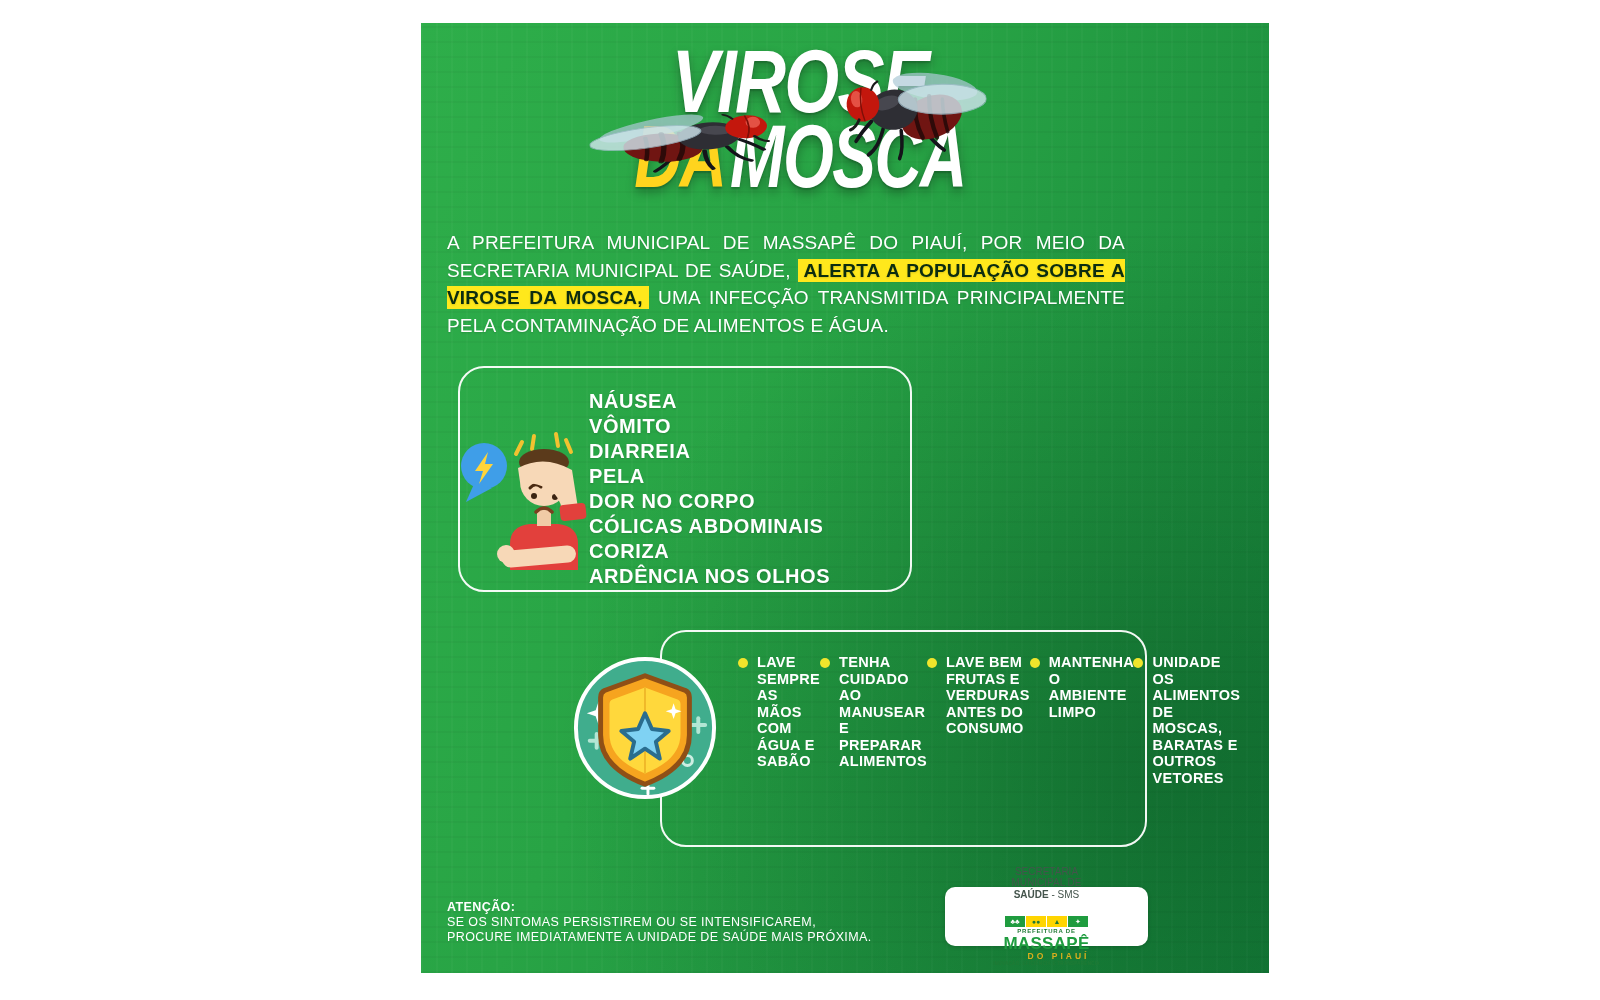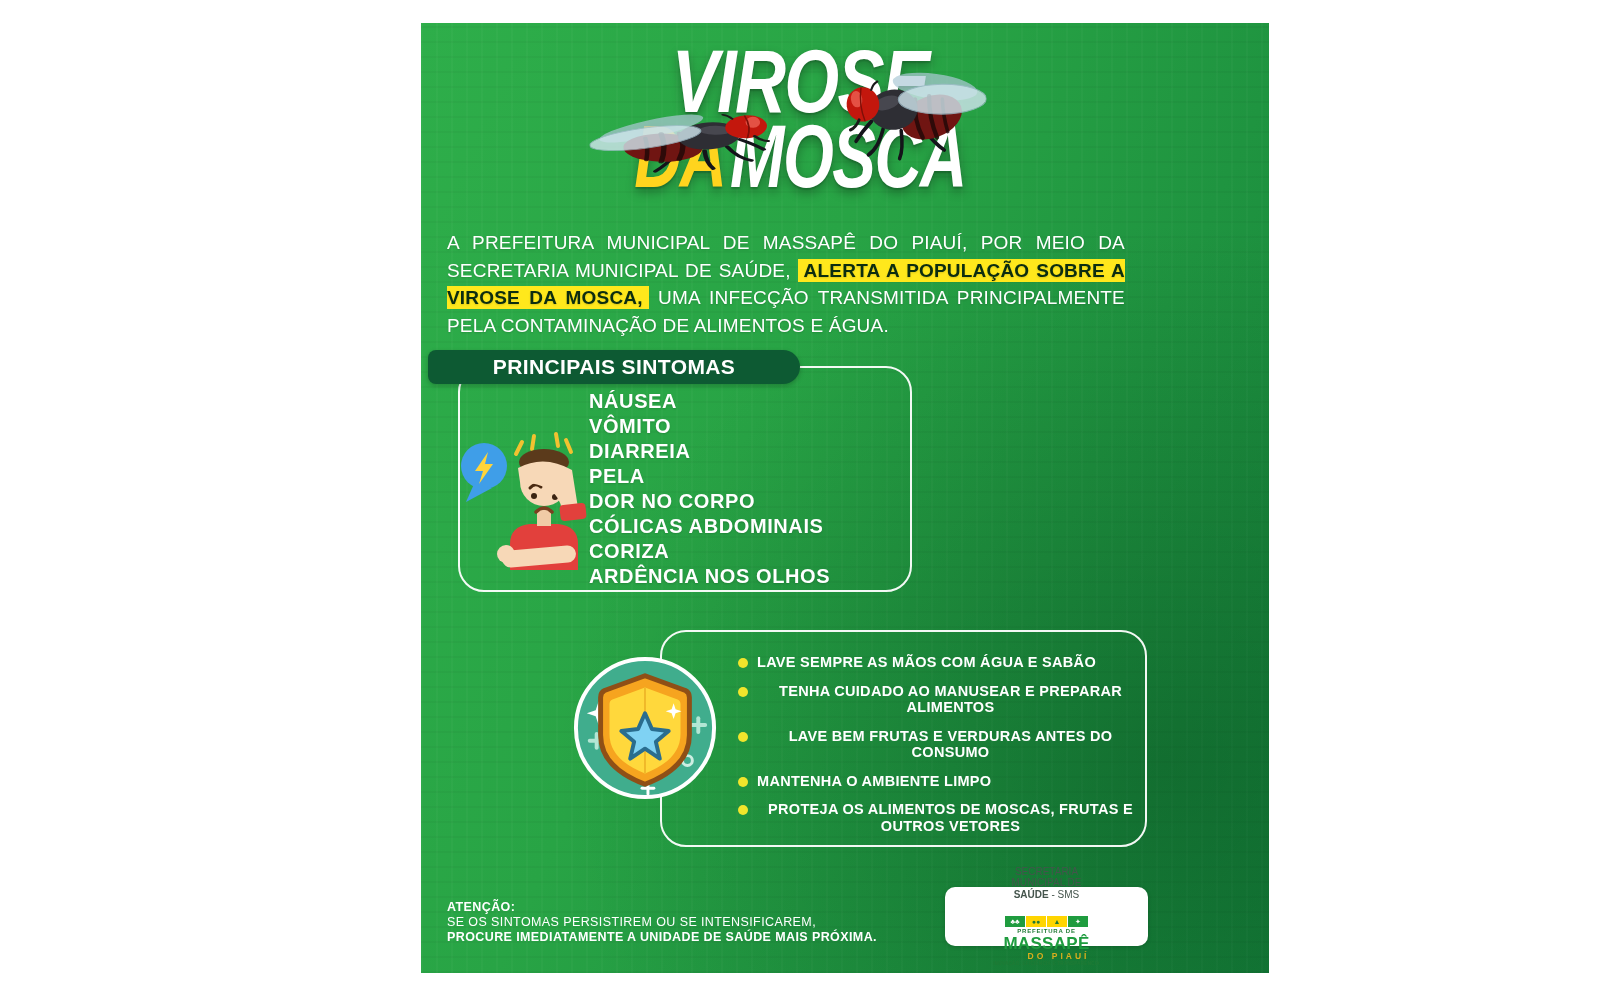--- a/index.html
+++ b/index.html
@@ -52,34 +52,34 @@
   .person{position:absolute;left:38px;top:403px;width:128px;height:144px;z-index:3;}
   .symptom-list{position:absolute;left:168px;top:366px;z-index:3;}
   .symptom-list .sym{
     color:#ffffff;font-weight:bold;font-size:20px;line-height:25px;letter-spacing:0.6px;
     text-shadow:0 1px 2px rgba(0,0,0,0.15);
   }
   
   .shield{position:absolute;left:150px;top:631px;width:148px;height:148px;z-index:3;}
   .prevent-list{
     position:absolute;left:317px;top:631px;width:406px;z-index:3;
-    display:flex;flex-direction:column;gap:12px;text-align:center;
+    display:flex;gap:0;
   }
   .prevent-item{display:flex;gap:9px;}
   .prevent-item .dot{
     flex:0 0 auto;width:10px;height:10px;border-radius:50%;background:#f0e52c;margin-top:4px;
   }
   .prevent-item .ptxt{
     color:#ffffff;font-weight:bold;font-size:14.5px;line-height:16.5px;letter-spacing:0.3px;
   }
   
   .attention{position:absolute;left:26px;top:877px;z-index:2;color:#ffffff;}
   .attention .a1{font-weight:bold;font-size:12.5px;line-height:15px;letter-spacing:0.4px;}
   .attention .a2{font-weight:normal;font-size:12.5px;line-height:15px;letter-spacing:0.4px;}
-  .attention .a3{font-weight:bold;font-size:12.5px;line-height:15px;letter-spacing:0.4px;}
+  .attention .a3{font-weight:normal;font-size:12.5px;line-height:15px;letter-spacing:0.4px;}
   .logo-card{
     position:absolute;left:524px;top:864px;width:203px;height:59px;background:#ffffff;
     border-radius:10px;z-index:2;display:flex;align-items:center;justify-content:center;gap:8px;
     box-shadow:0 1px 4px rgba(0,0,0,0.18);
     flex-direction:column;
   }
   .sec-block{width:86px;text-align:center;color:#44544c;font-size:10px;line-height:11.5px;font-weight:normal;}
   .sec-block b{font-weight:bold;}
   .card-divider{width:1px;height:40px;background:#b9c6bf;}
   .logo-block{width:96px;display:flex;flex-direction:column;align-items:center;}
@@ -145,21 +145,20 @@
     <div class="ln ln2"><span class="da">DA</span><span>MOSCA</span></div>
   </div>
 
   <p class="intro">
     <span>A PREFEITURA MUNICIPAL DE MASSAPÊ DO PIAUÍ, POR MEIO DA SECRETARIA MUNICIPAL DE SAÚDE,</span>
     <span class="hl">ALERTA A POPULAÇÃO SOBRE A VIROSE DA MOSCA,</span>
     <span>UMA INFECÇÃO TRANSMITIDA PRINCIPALMENTE PELA CONTAMINAÇÃO DE ALIMENTOS E ÁGUA.</span>
   </p>
 
   <div class="secbox box-symptoms"></div>
-  <div class="pill pill-symptoms">PRINCIPAIS SINTOMAS</div>
 
   <svg class="person" viewBox="0 0 126 144">
     <circle cx="24" cy="40" r="23" fill="#3f9ee8"></circle>
     <path d="M14 58 L6 76 L32 62 Z" fill="#3f9ee8"></path>
     <polygon points="28,26 15,45 23,45 19,58 33,38 25,38" fill="#ffd43a"></polygon>
     <g stroke="#f2c230" stroke-width="4" stroke-linecap="round">
       <path d="M62 16 L56 28"></path>
         <path d="M74 10 L72 23"></path>
       <path d="M106 14 L111 26"></path>
         <path d="M96 8 L98 20"></path>
@@ -227,21 +226,21 @@
     <div class="prevent-item">
       <span class="dot"></span>
       <span class="ptxt">LAVE BEM FRUTAS E VERDURAS ANTES DO CONSUMO</span>
     </div>
     <div class="prevent-item">
       <span class="dot"></span>
       <span class="ptxt">MANTENHA O AMBIENTE LIMPO</span>
     </div>
     <div class="prevent-item">
       <span class="dot"></span>
-      <span class="ptxt">PROTEJA OS ALIMENTOS DE MOSCAS, FRUTAS E OUTROS VETORES</span>
+      <span class="ptxt">UNIDADE OS ALIMENTOS DE MOSCAS, BARATAS E OUTROS VETORES</span>
     </div>
   </div>
 
   <div class="attention">
     <div class="a1">ATENÇÃO:</div>
     <div class="a2">SE OS SINTOMAS PERSISTIREM OU SE INTENSIFICAREM,</div>
     <div class="a3">PROCURE IMEDIATAMENTE A UNIDADE DE SAÚDE MAIS PRÓXIMA.</div>
   </div>
 
   <div class="logo-card">

